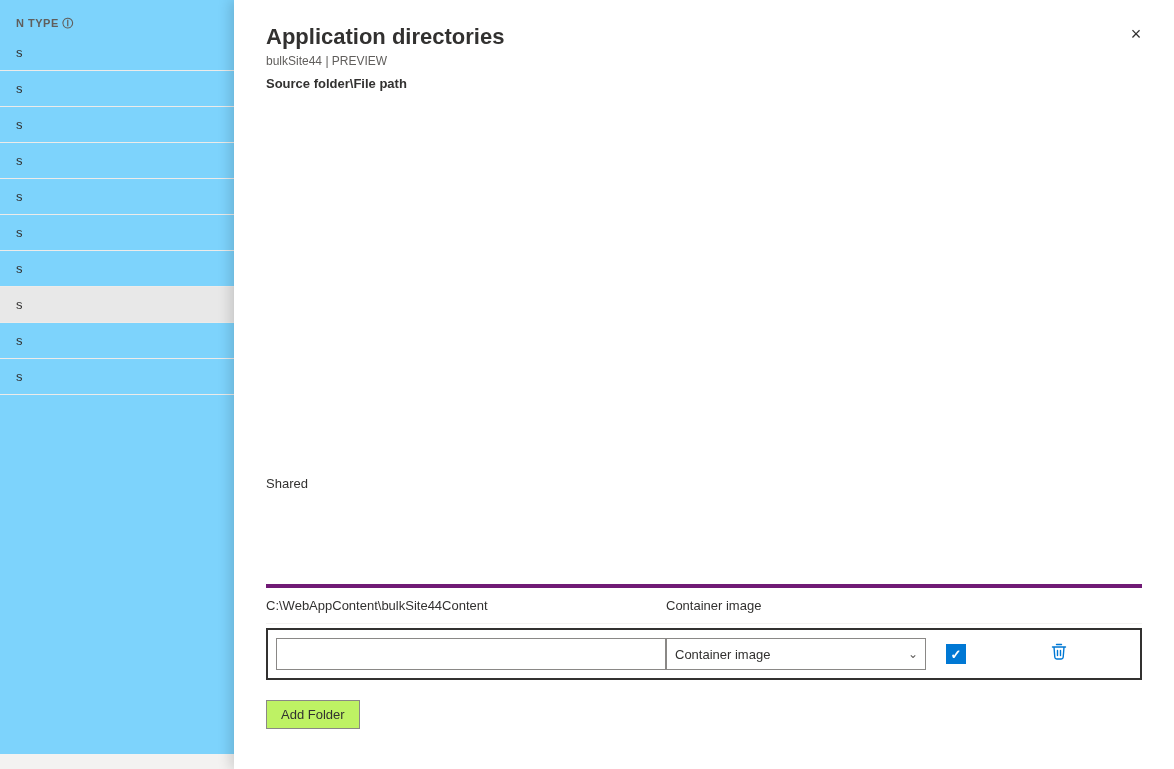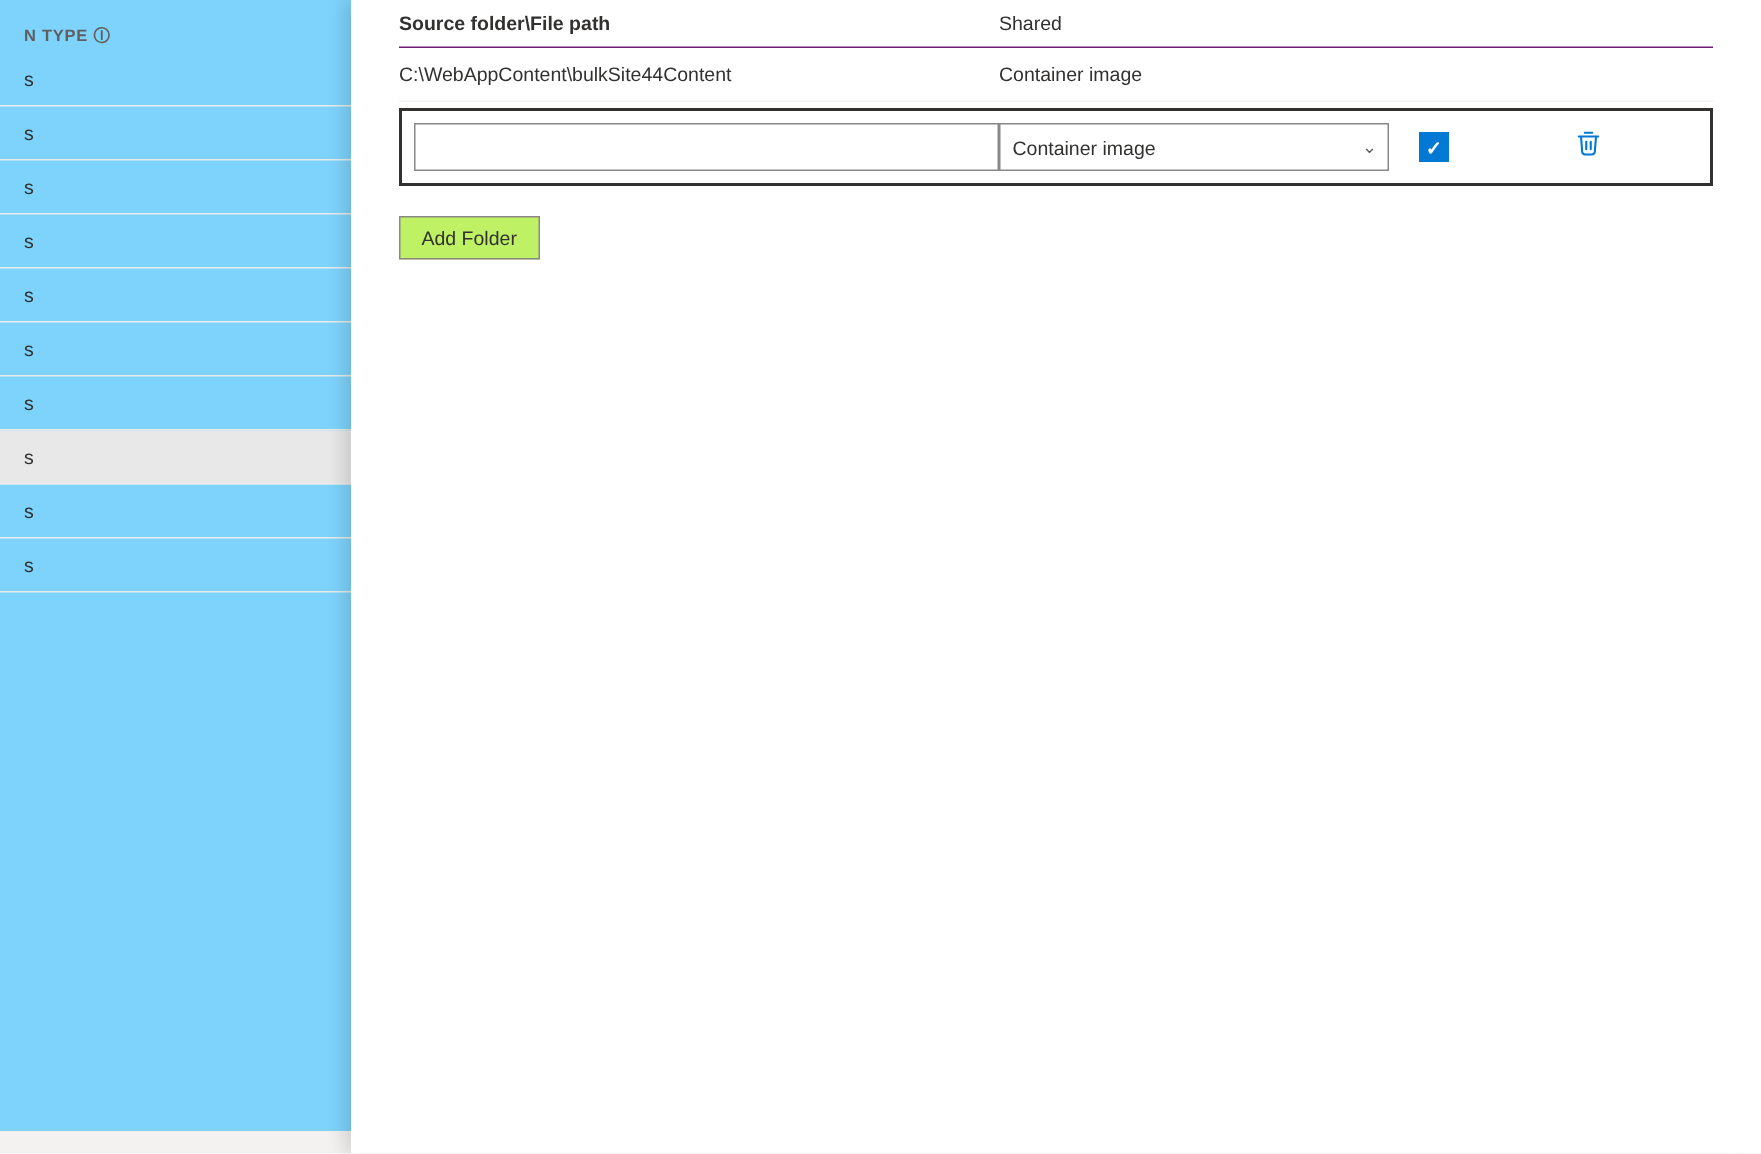--- a/index.html
+++ b/index.html
@@ -79,24 +79,25 @@
       color: #323130;
       line-height: 1.5;
     }
 
     .modal-description a {
       color: #0078d4;
       text-decoration: none;
     }
 
     .table-header-row {
-      border-bottom: 1px solid #701a75;
+      border-bottom: 4px solid #701a75;
       display: flex;
       padding: 8px 0;
       margin: 0 32px;
+      flex-direction: column;
     }
 
     .col-source {
       flex: 0 0 400px;
       font-weight: 600;
       font-size: 13px;
       color: #323130;
     }
 
     .col-target {
@@ -311,20 +312,29 @@
   <div class="sidebar-row">
     <span class="sidebar-row-text">s</span>
   </div>
   <div class="sidebar-row">
     <span class="sidebar-row-text">s</span>
   </div>
 </div>
 
 <div class="modal-panel">
   
+  <div class="modal-header">
+    <div class="modal-title">Application directories</div>
+    <div class="modal-subtitle">
+      <span>bulkSite44</span>
+      <span> | </span>
+      <span>PREVIEW</span>
+    </div>
+    <button class="modal-close">×</button>
+  </div>
 
   
 
   
   <div class="table-header-row">
     <div class="col-source">Source folder\File path</div>
     <div class="col-shared">Shared</div>
   </div>
 
   

